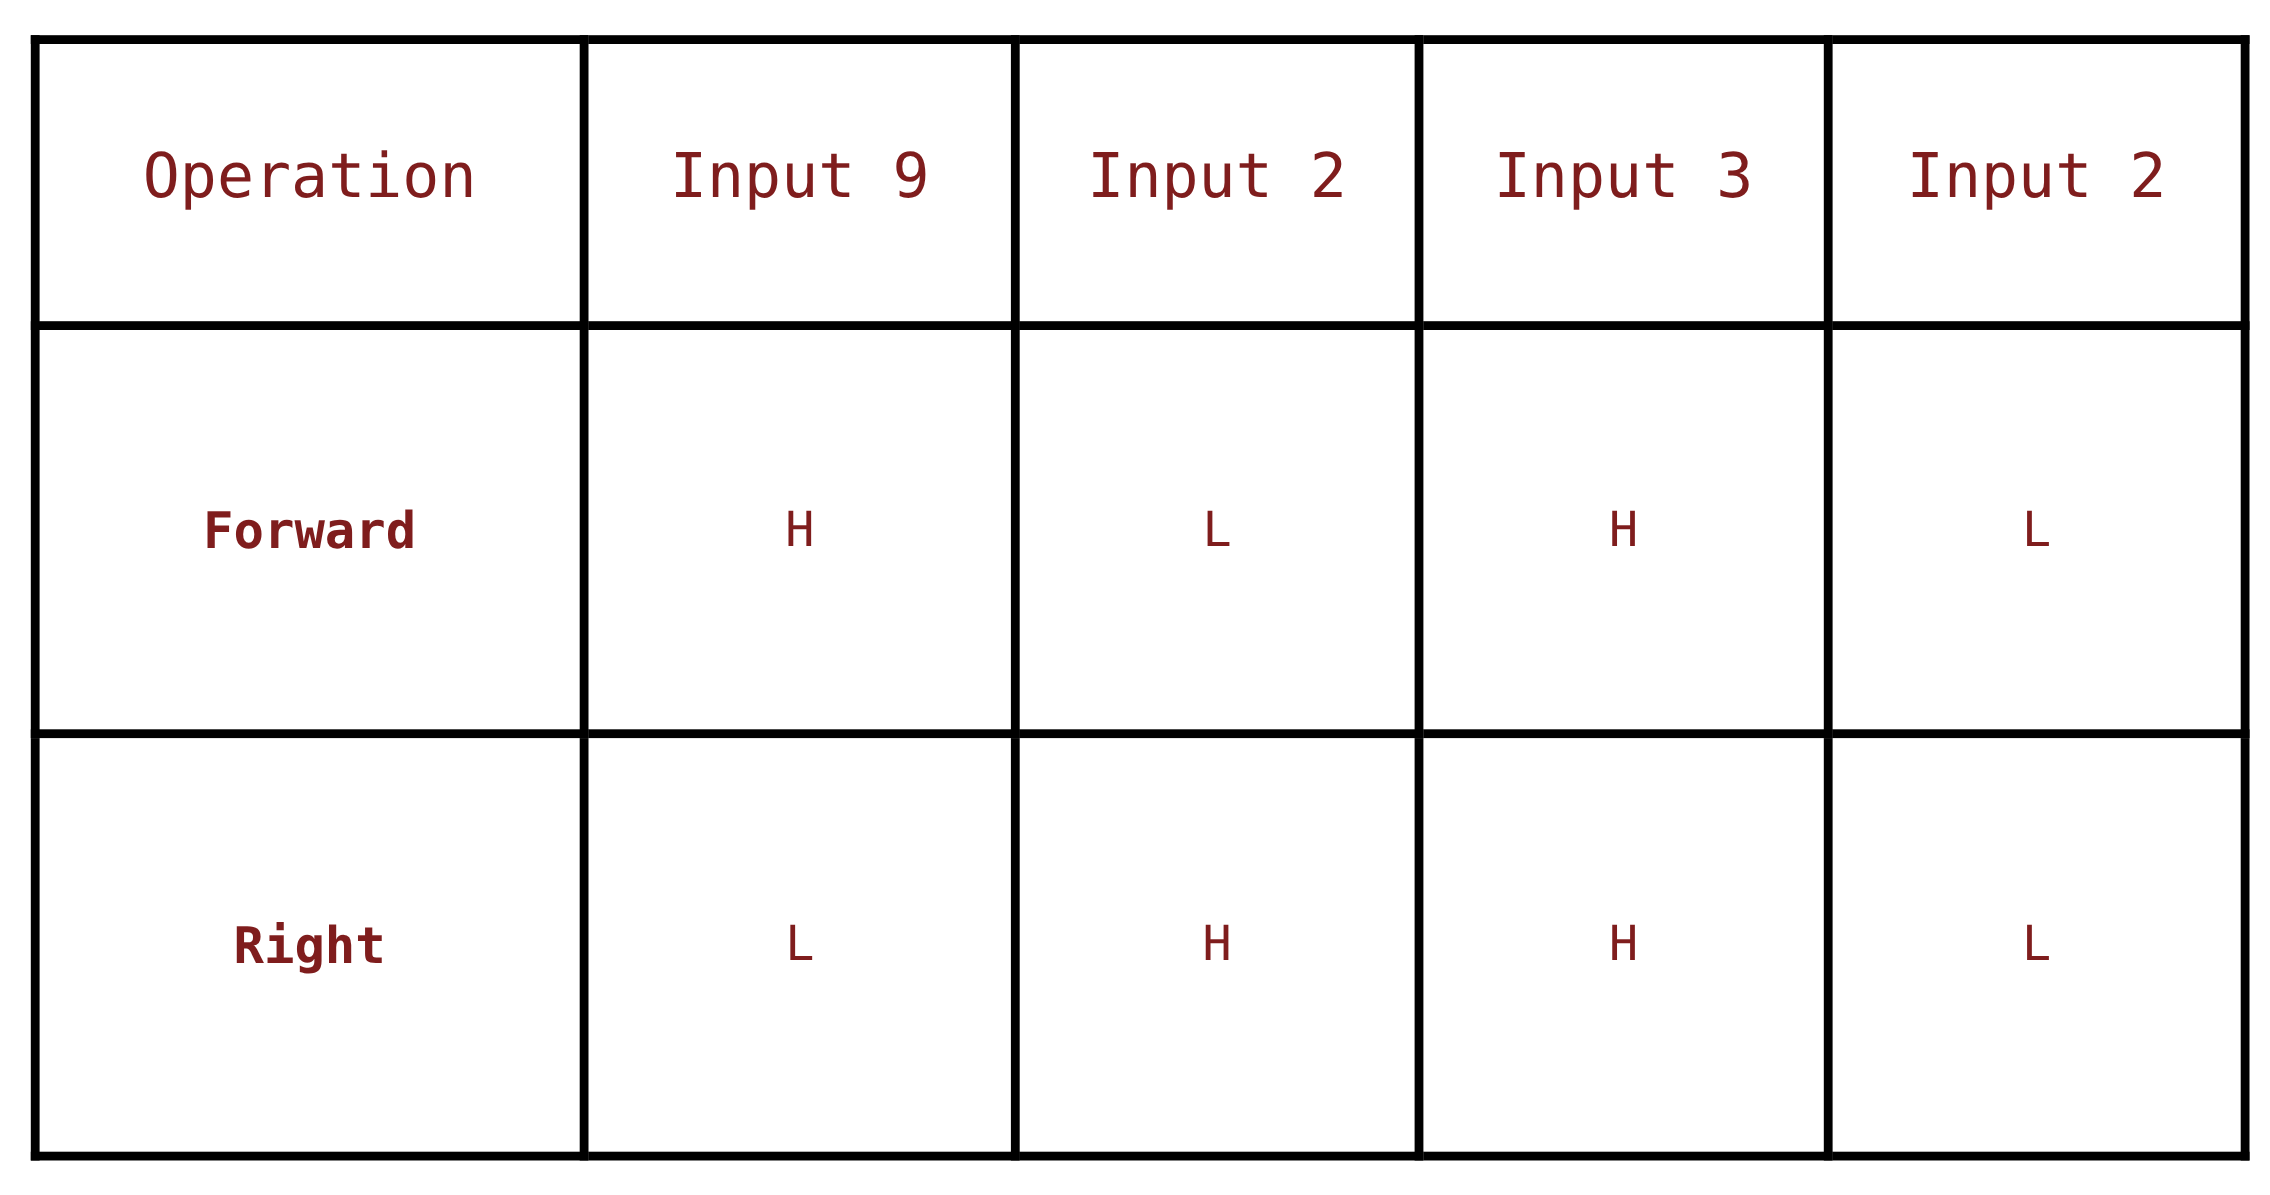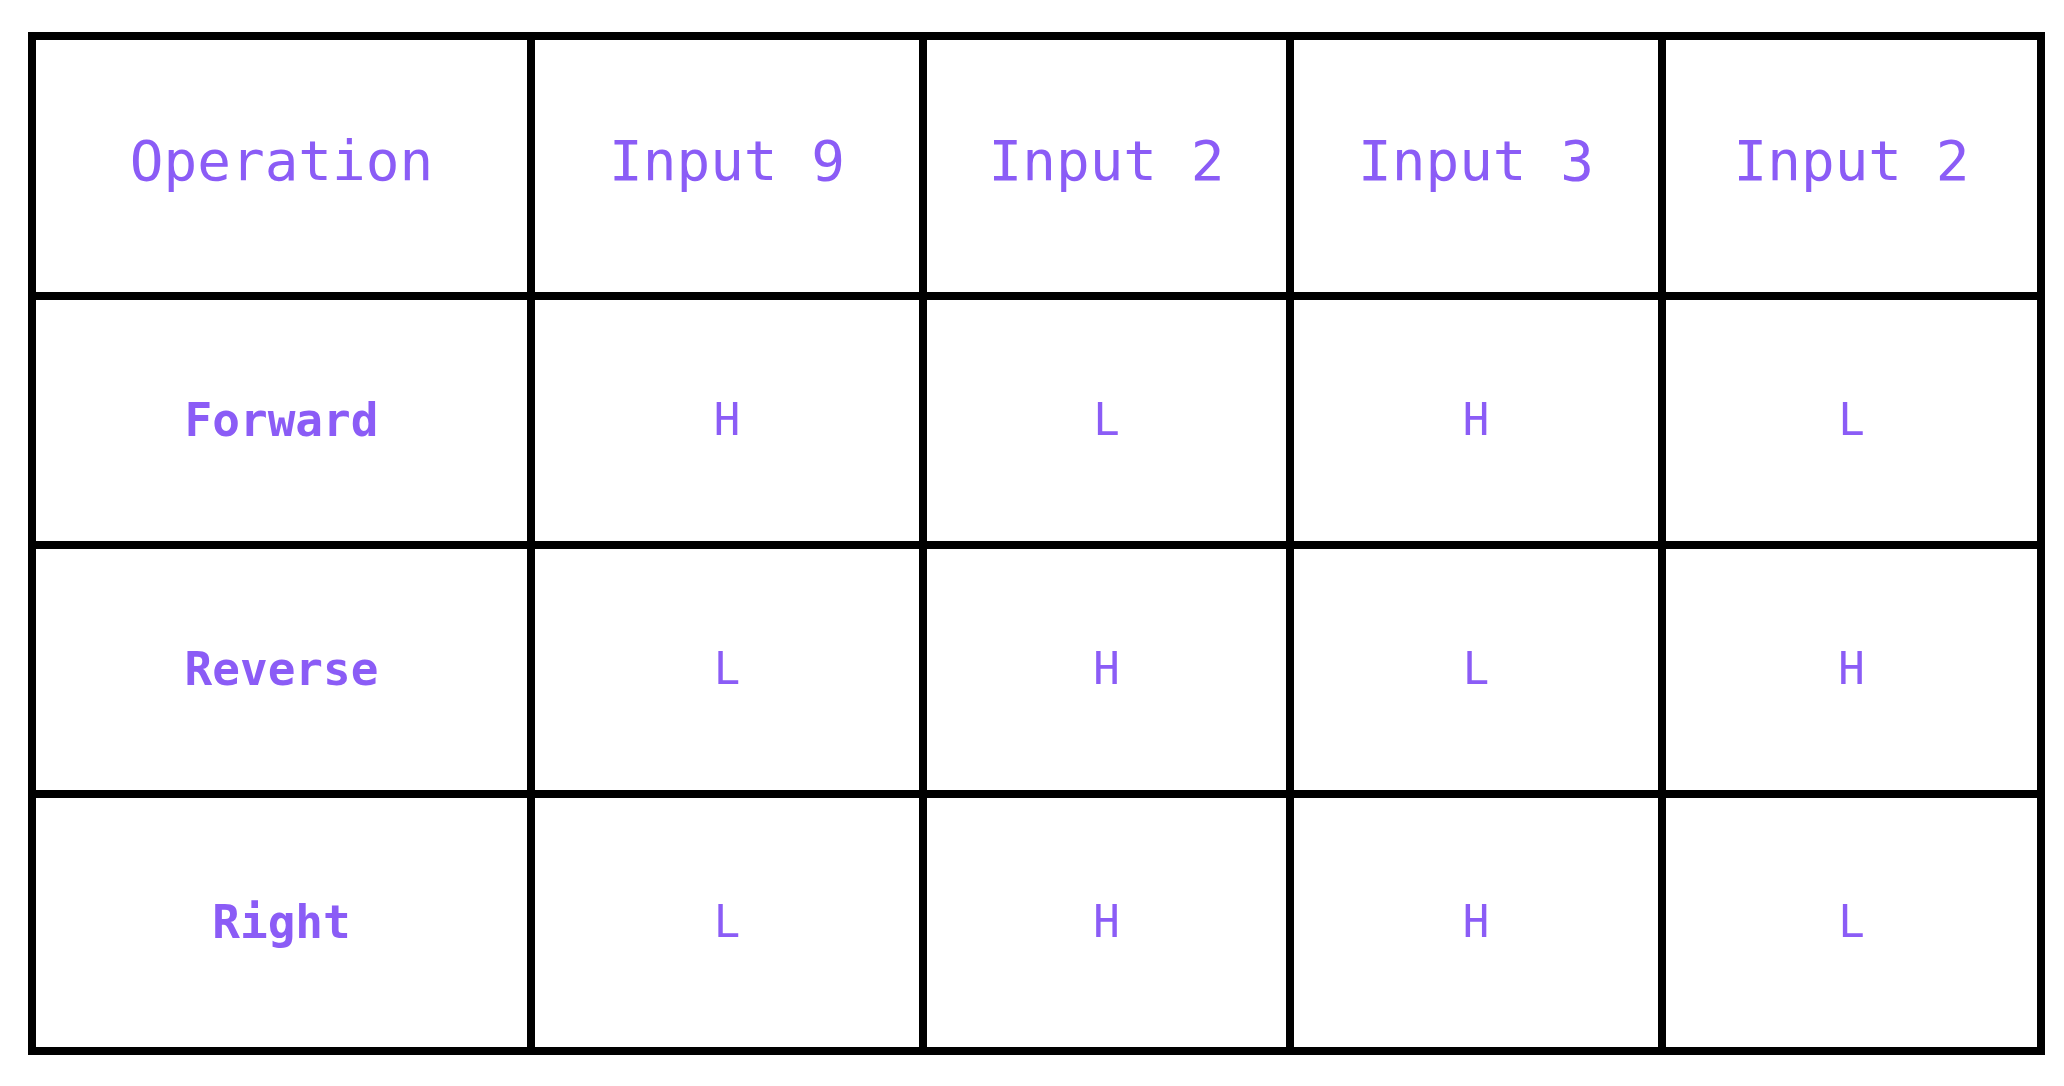--- a/index.html
+++ b/index.html
@@ -35,21 +35,21 @@
   table.truth-table,
   table.truth-table th,
   table.truth-table td {
     border: 8px solid #000000;
   }
 
   table.truth-table th,
   table.truth-table td {
     text-align: center;
     vertical-align: middle;
-    color: #8b5cf6;
+    color: #7f1d1d;
     padding: 0;
     overflow: hidden;
     white-space: nowrap;
   }
 
   
   table.truth-table thead th {
     height: 242px;
     font-size: 56px;
     font-weight: 400;
@@ -110,27 +110,20 @@
     </thead>
     <tbody>
       <tr>
         <td class="op-label">Forward</td>
         <td class="level-cell">H</td>
         <td class="level-cell">L</td>
         <td class="level-cell">H</td>
         <td class="level-cell">L</td>
       </tr>
       <tr>
-        <td class="op-label">Reverse</td>
-        <td class="level-cell">L</td>
-        <td class="level-cell">H</td>
-        <td class="level-cell">L</td>
-        <td class="level-cell">H</td>
-      </tr>
-      <tr>
         <td class="op-label">Right</td>
         <td class="level-cell">L</td>
         <td class="level-cell">H</td>
         <td class="level-cell">H</td>
         <td class="level-cell">L</td>
       </tr>
     </tbody>
   </table>
 </div>
 

